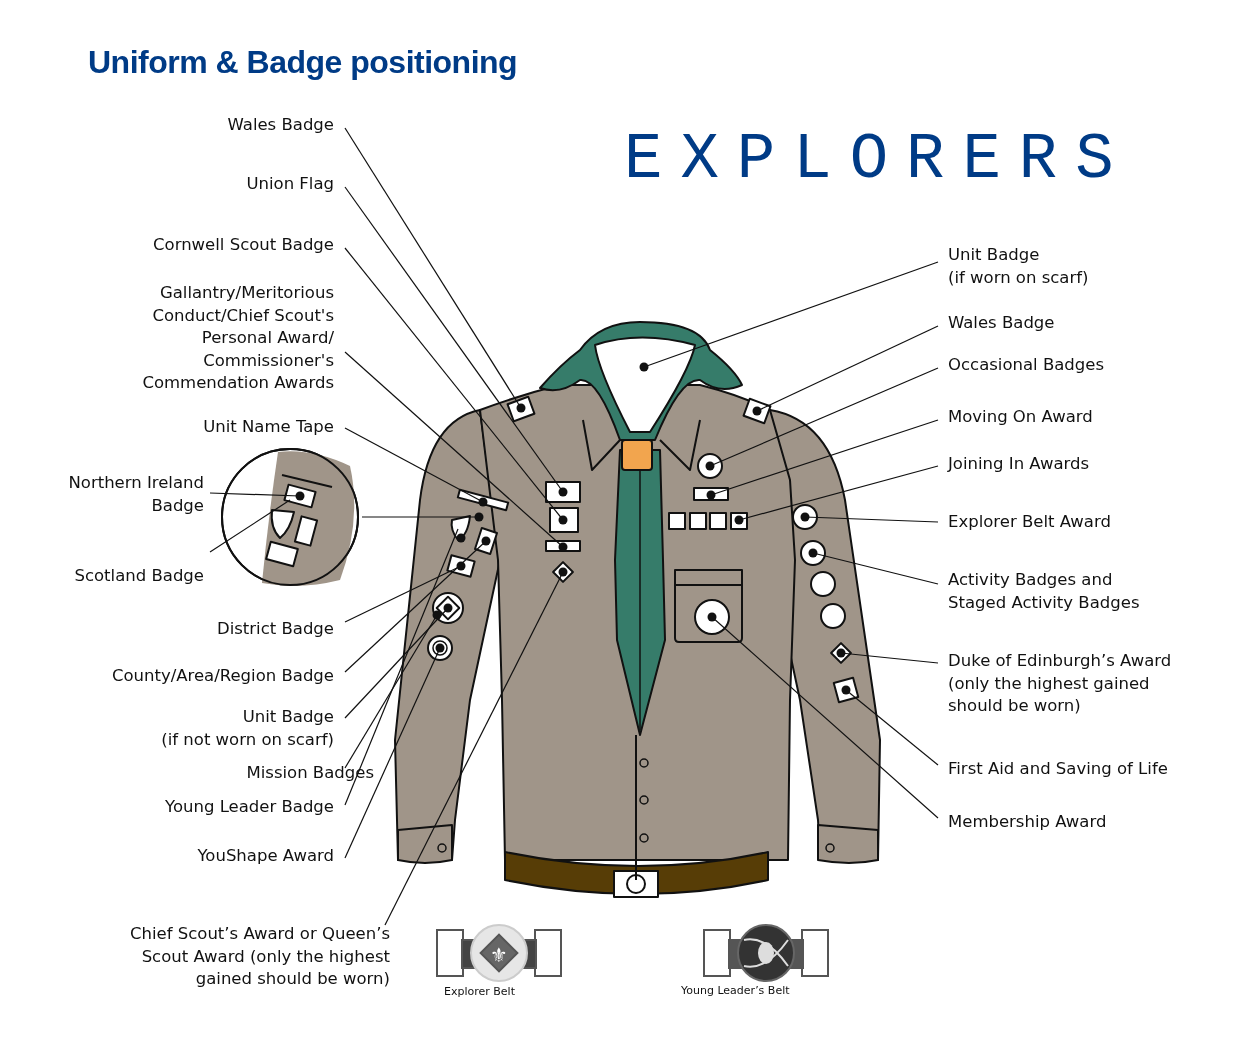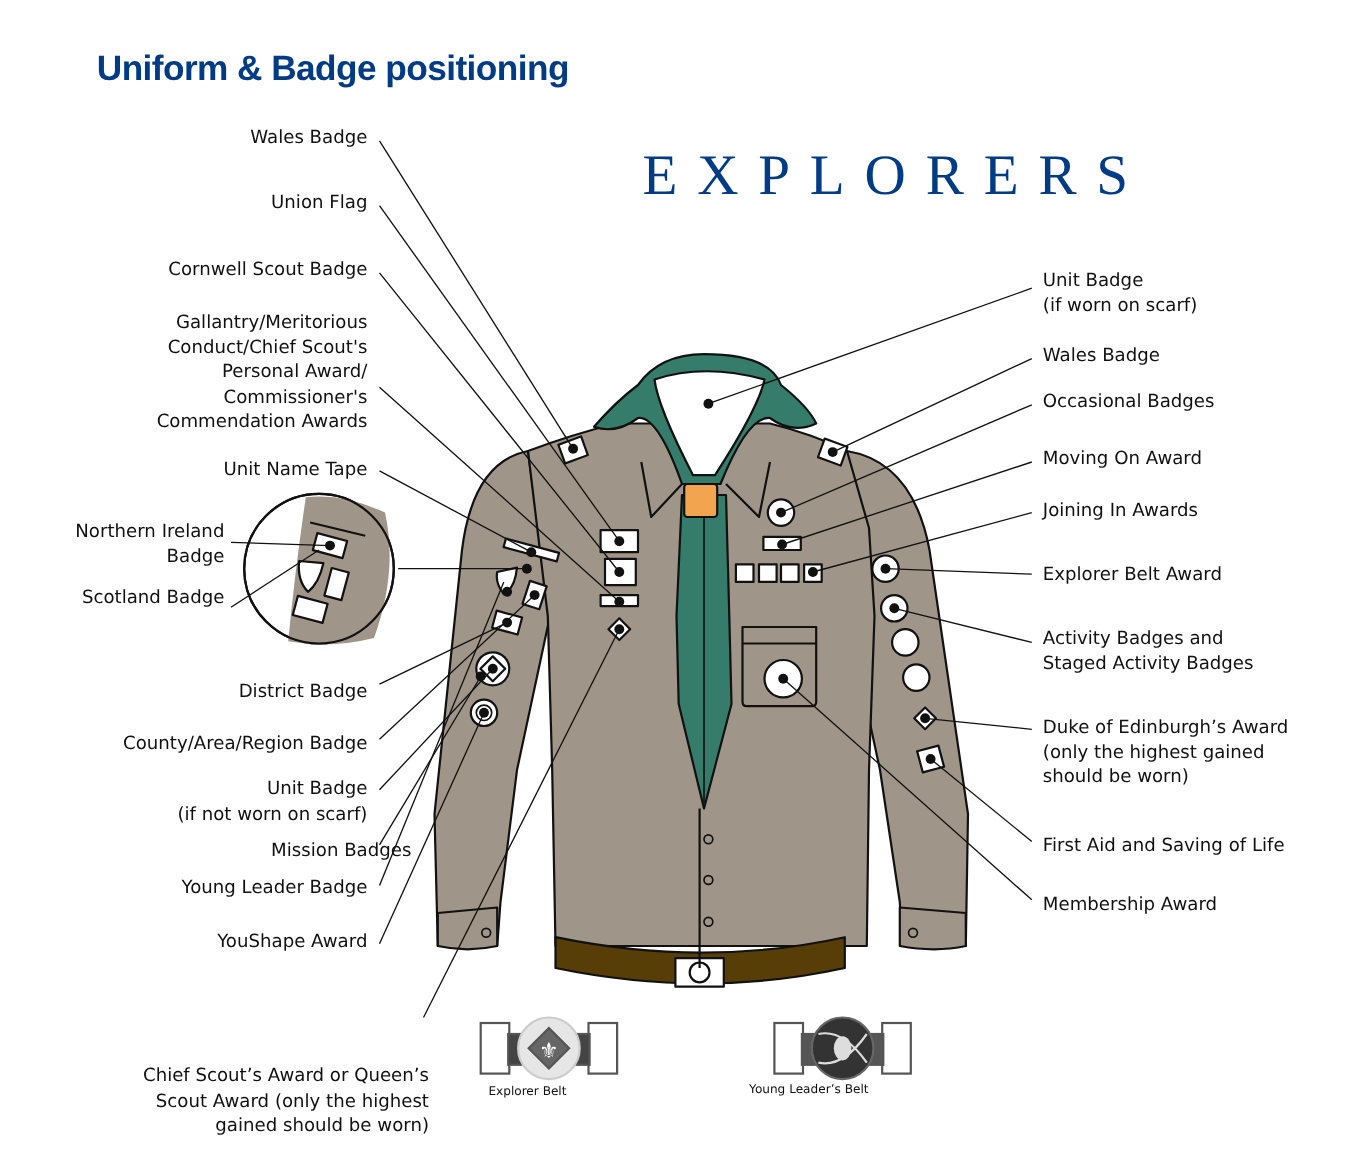--- a/index.html
+++ b/index.html
@@ -1,21 +1,21 @@
 <!DOCTYPE html>
 <html><head>
 <meta charset="utf-8">
 <style>
   html, body { margin:0; padding:0; background:#ffffff; }
   body { width:1240px; height:1063px; position:relative; overflow:hidden;
          font-family:"DejaVu Sans", sans-serif; color:#111; }
   .page-title { position:absolute; left:88px; top:44px; font-size:32px; font-weight:bold;
                 color:#003b86; letter-spacing:-0.5px; font-family:"Liberation Sans", sans-serif; }
-  .brand { position:absolute; left:584px; top:120px; font-size:52px; letter-spacing:18px;
-           color:#003b86; font-family:Liberation Serif, serif; font-weight:normal; line-height:80px; }
+  .brand { position:absolute; left:624px; top:120px; font-size:64px; letter-spacing:18px;
+           color:#003b86; font-family:Liberation Mono, monospace; font-weight:normal; line-height:80px; }
   svg.diagram { position:absolute; left:0; top:0; }
   .lbl { position:absolute; font-size:16.5px; line-height:22.5px; color:#111;
          font-family:"DejaVu Sans", sans-serif; white-space:nowrap; }
   .lbl.r { text-align:right; }
   .lbl.l { text-align:left; }
   .belt-cap { position:absolute; font-size:11px; color:#111; font-family:"DejaVu Sans", sans-serif; }
 </style>
 </head>
 <body>
 
@@ -182,31 +182,31 @@
     <div>Conduct/Chief Scout's</div>
     <div>Personal Award/</div>
     <div>Commissioner's</div>
     <div>Commendation Awards</div>
 </div>
 <div class="lbl r" style="right:906px; top:416px;"><span>Unit Name Tape</span></div>
 <div class="lbl r" style="right:1036px; top:472px;">
   <div>Northern Ireland</div>
     <div>Badge</div>
 </div>
-<div class="lbl r" style="right:1036px; top:532px;"><span>Scotland Badge</span></div>
+<div class="lbl r" style="right:1036px; top:565px;"><span>Scotland Badge</span></div>
 <div class="lbl r" style="right:906px; top:618px;"><span>District Badge</span></div>
 <div class="lbl r" style="right:906px; top:665px;text-align:right;"><span>County/Area/Region Badge</span></div>
 <div class="lbl r" style="right:906px; top:706px;">
   <div>Unit Badge</div>
     <div>(if not worn on scarf)</div>
 </div>
 <div class="lbl r" style="right:866px; top:762px;"><span>Mission Badges</span></div>
 <div class="lbl r" style="right:906px; top:796px;"><span>Young Leader Badge</span></div>
 <div class="lbl r" style="right:906px; top:845px;"><span>YouShape Award</span></div>
-<div class="lbl r" style="right:850px; top:923px;margin-top:44px;">
+<div class="lbl r" style="right:850px; top:923px;">
   <div>Chief Scout’s Award or Queen’s</div>
     <div>Scout Award (only the highest</div>
     <div>gained should be worn)</div>
 </div>
 
 <div class="lbl l" style="left:948px; top:244px;">
   <div>Unit Badge</div>
     <div>(if worn on scarf)</div>
 </div>
 <div class="lbl l" style="left:948px; top:312px;"><span>Wales Badge</span></div>

